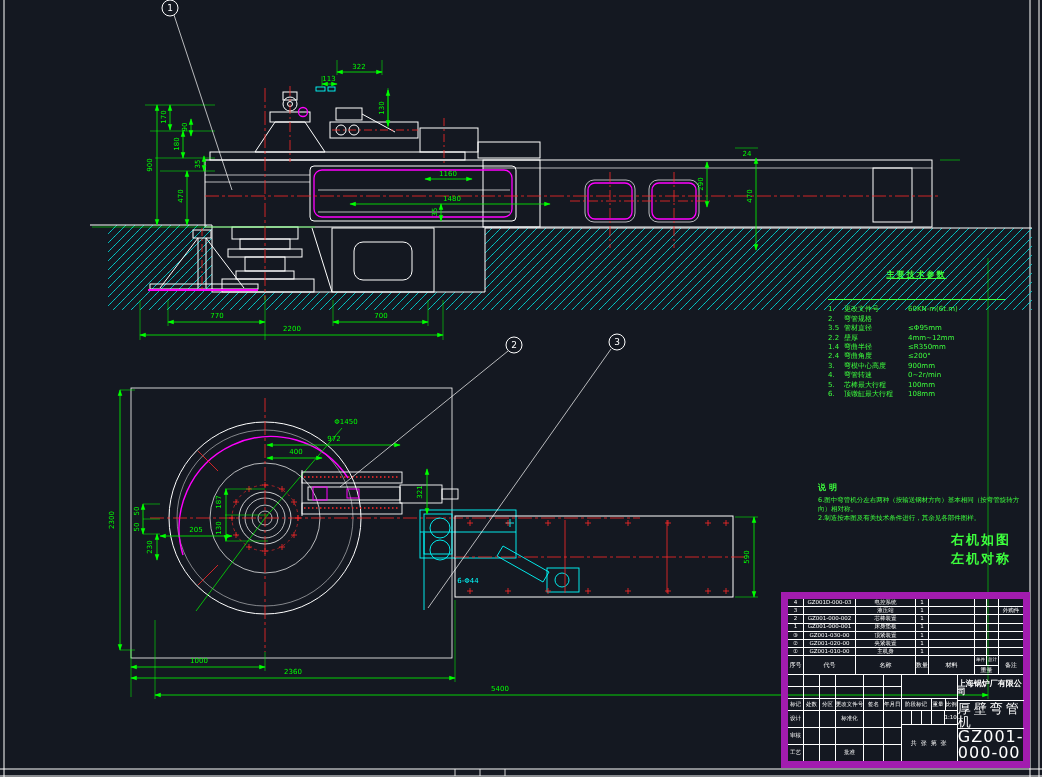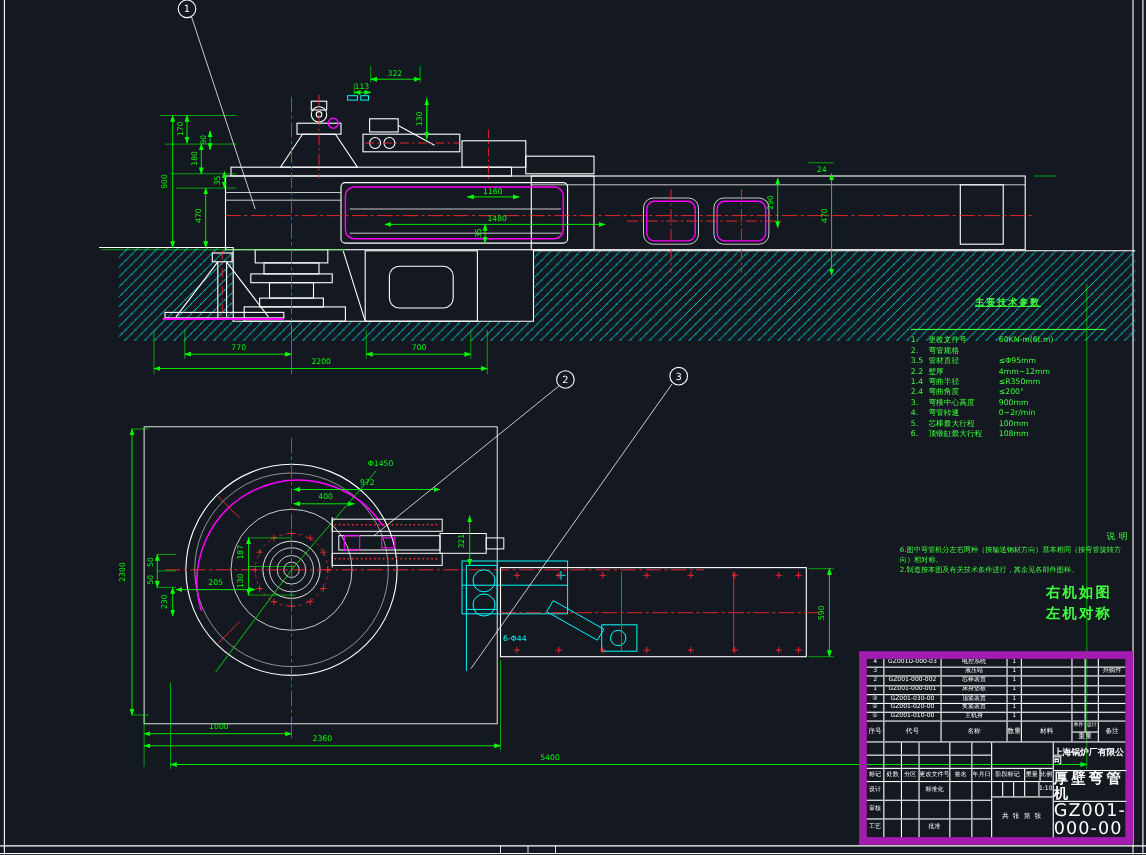--- a/index.html
+++ b/index.html
@@ -13,21 +13,21 @@
   
   .gtext{position:absolute;color:#3dff3d;}
   .params{left:828px;top:270px;width:177px;font-size:7px;line-height:9.4px;}
   .params .ttl{display:block;text-align:center;font-weight:bold;font-size:8px;
                border-bottom:1px solid #3dff3d;padding-bottom:20px;margin-bottom:5px;letter-spacing:2px;text-decoration:underline;}
   .prow{display:flex;white-space:nowrap;}
   .pr-no{width:16px;}
   .pr-name{width:64px;overflow:hidden;}
   .pr-val{flex:1;}
   .notes{left:818px;top:483px;width:210px;font-size:6.5px;line-height:9px;}
-  .notes .ttl{display:block;text-align:right;font-weight:normal;font-size:8px;margin-bottom:4px;letter-spacing:3px;}
+  .notes .ttl{display:block;text-align:left;font-weight:bold;font-size:8px;margin-bottom:4px;letter-spacing:3px;}
   .machnote{left:946px;top:530px;width:70px;font-size:13px;font-weight:bold;line-height:19px;
             text-align:center;letter-spacing:2px;}
   
   .tb{position:absolute;left:781px;top:592px;width:249px;height:176px;color:#fff;
       border:7px solid #a21caf;box-sizing:border-box;display:flex;flex-direction:column;
       font-size:5.5px;line-height:1;background:transparent;}
   .tb *{box-sizing:border-box;}
   .cell{border-right:1px solid #fff;display:flex;align-items:center;justify-content:center;
         overflow:hidden;white-space:nowrap;}
   .cell:last-child{border-right:none;}
@@ -50,21 +50,21 @@
   .m-top{height:24px;border-bottom:1px solid #fff;}
   .m-head{height:12px;display:flex;border-bottom:1px solid #fff;}
   .mc1{width:30px;}.mc2{width:14px;}.mc3{flex:1;}
   .m-box{height:14px;display:flex;border-bottom:1px solid #fff;}
   .mb{width:10px;border-right:1px solid #fff;}
   .m-sheet{flex:1;display:flex;align-items:center;justify-content:center;font-size:6px;letter-spacing:1px;}
   .tb-right{flex:1;display:flex;flex-direction:column;}
   .t-co{height:26px;border-bottom:1px solid #fff;display:flex;align-items:center;justify-content:center;
         font-size:8px;font-weight:bold;}
   .t-title{height:28px;border-bottom:1px solid #fff;display:flex;align-items:center;justify-content:center;
-        font-size:13px;font-weight:bold;letter-spacing:3px;}
+        font-size:13px;font-weight:normal;letter-spacing:3px;}
   .t-no{flex:1;display:flex;align-items:center;justify-content:center;font-size:16px;letter-spacing:1px;}
 </style>
 </head>
 <body>
 
 <div class="sheet">
 
 <svg width="1042" height="777" viewBox="0 0 1042 777">
   <defs>
     <pattern id="ht" width="9" height="9" patternUnits="userSpaceOnUse">

